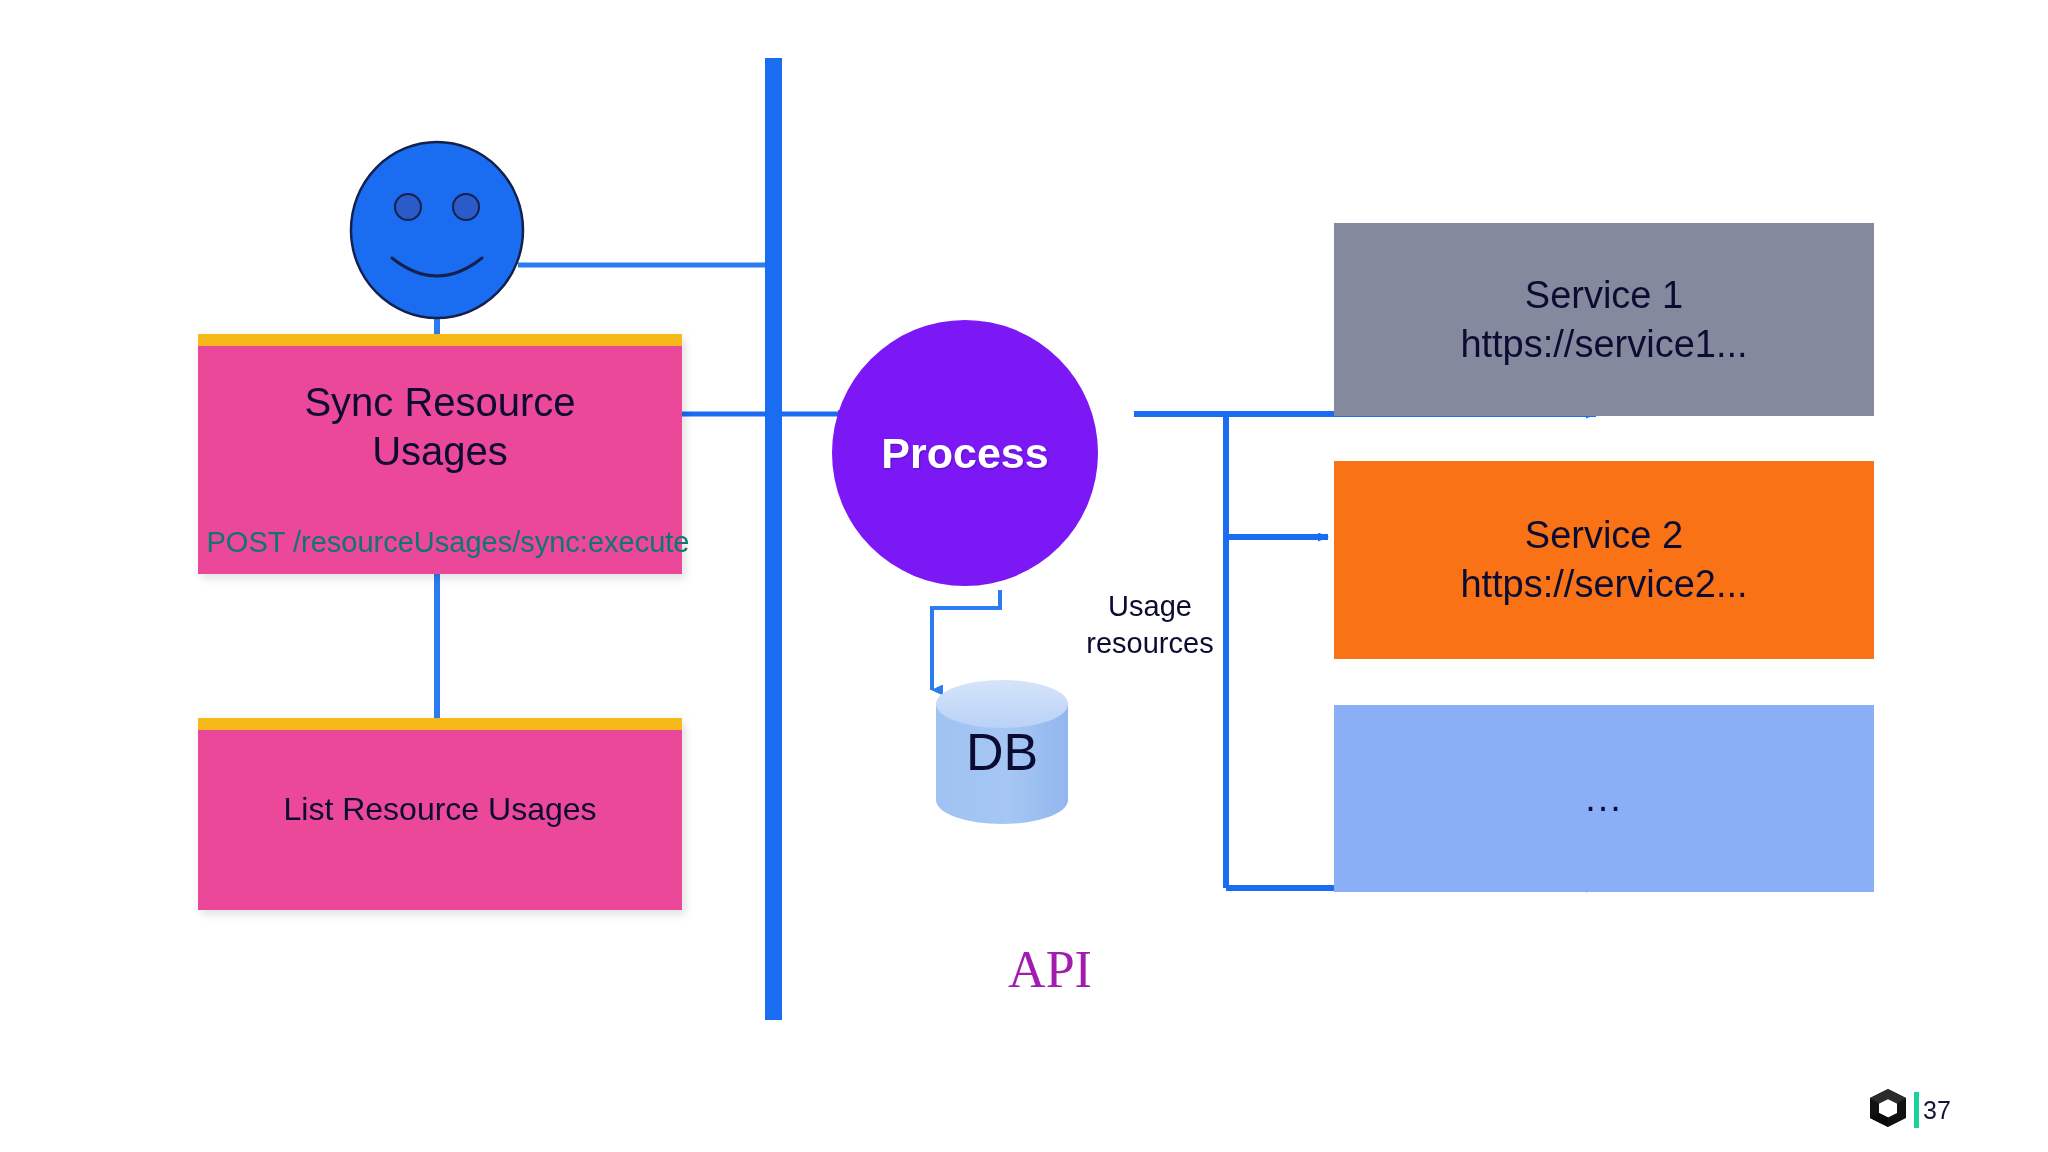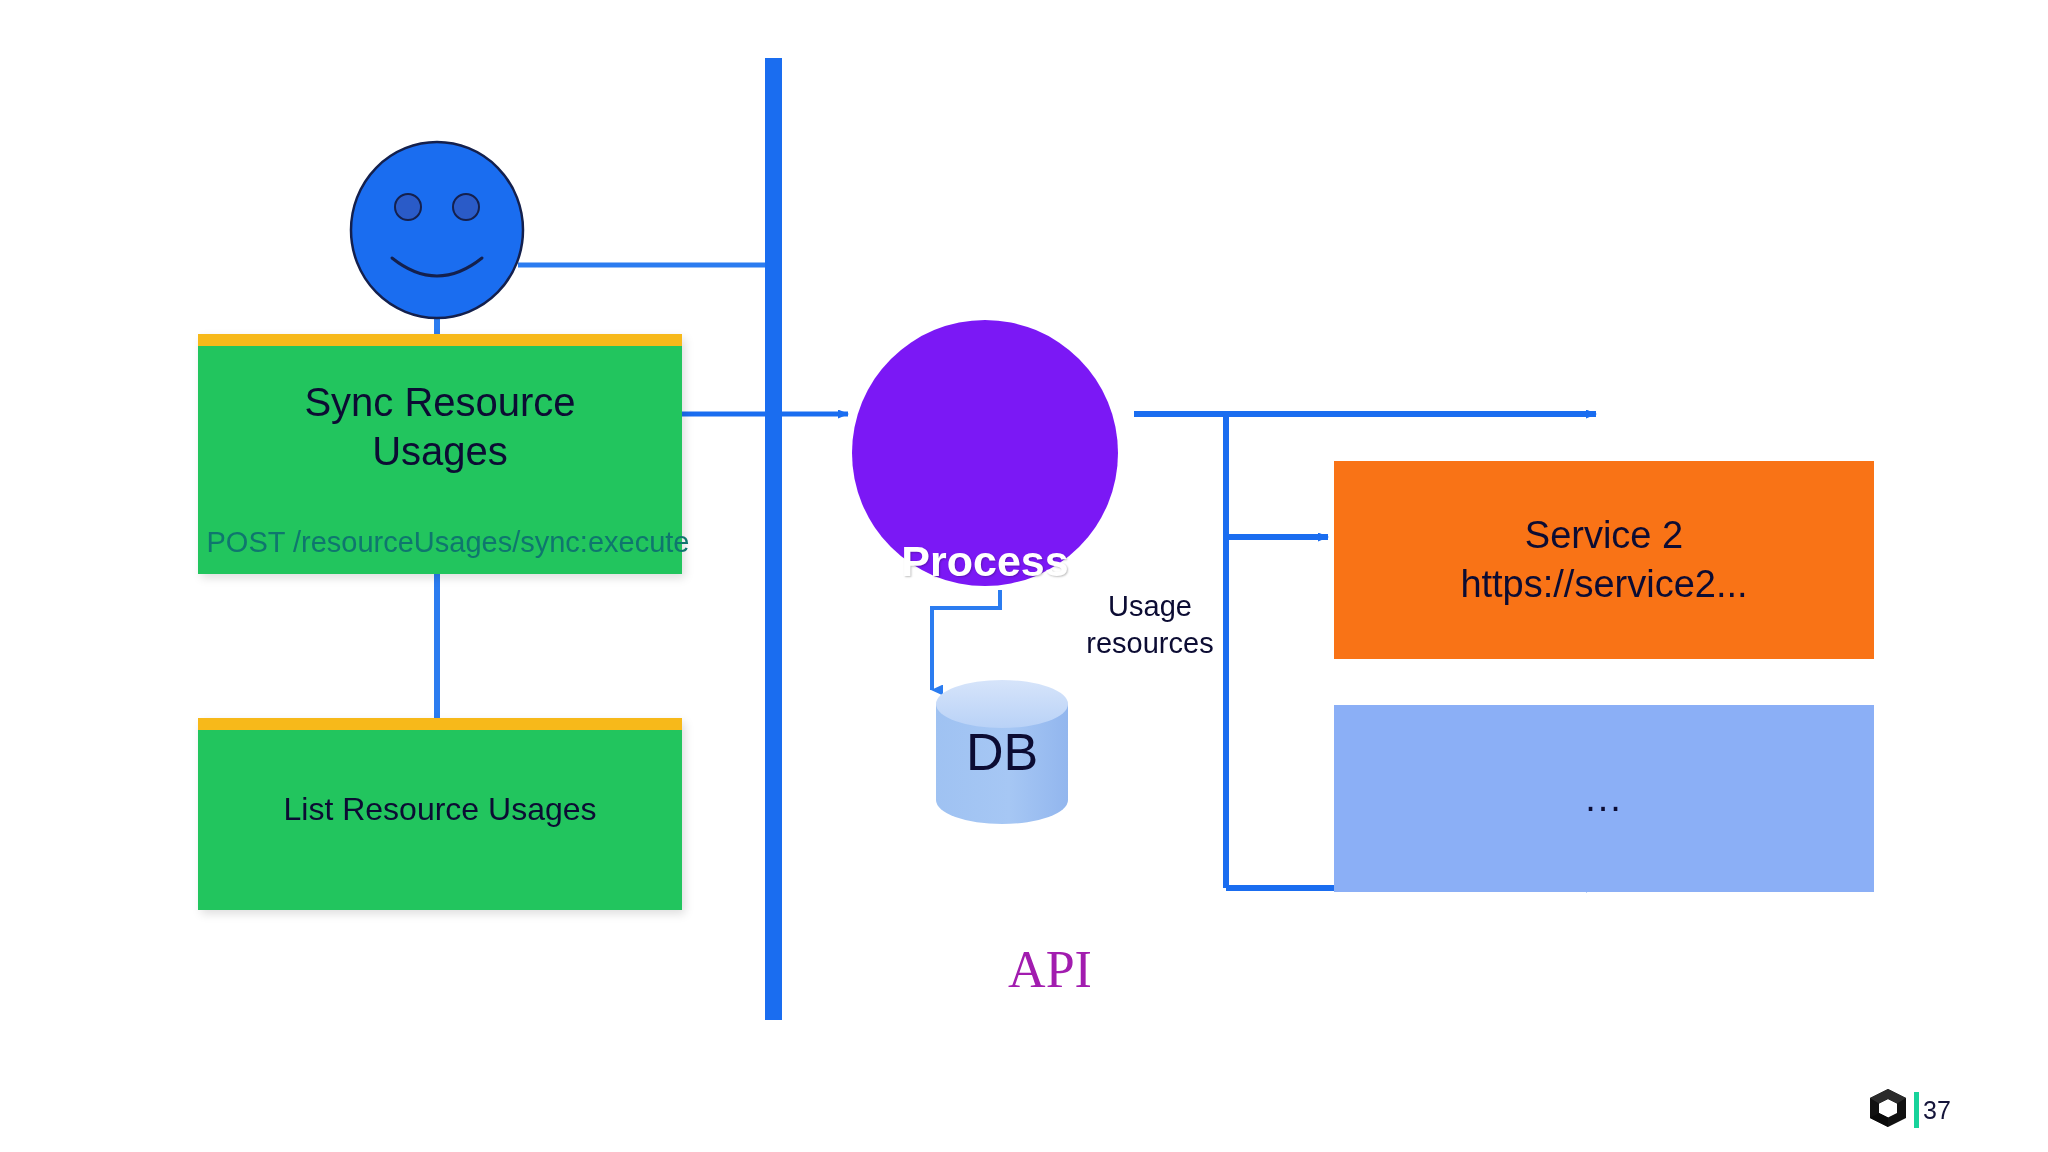--- a/index.html
+++ b/index.html
@@ -47,21 +47,21 @@
     position: absolute;
     left: 348px;
     top: 140px;
     width: 178px;
     height: 180px;
   }
 
   
   .card {
     position: absolute;
-    background: #22c55e;
+    background: #ec4899;
     box-shadow: 3px 4px 9px rgba(0,0,0,0.13);
   }
   .card-bar {
     position: absolute;
     left: 0;
     top: 0;
     height: 12px;
     background: #F7B91A;
   }
   .card-title {
@@ -115,28 +115,28 @@
   }
   #label-get {
     left: 198px;
     top: 916px;
     width: 500px;
   }
 
   
   .process-circle {
     position: absolute;
-    left: 852px;
+    left: 832px;
     top: 320px;
     width: 266px;
     height: 266px;
     border-radius: 50%;
     background: #7B18F5;
     display: flex;
-    align-items: flex-end;
+    align-items: center;
     justify-content: center;
   }
   .process-label {
     color: #ffffff;
     font-family: "Liberation Sans", sans-serif;
     font-weight: bold;
     font-size: 43px;
     text-shadow: 1px 1px 2px rgba(0,0,0,0.25);
   }
 
@@ -338,20 +338,24 @@
       <ellipse cx="70" cy="26" rx="66" ry="24" fill="url(#dbTop)"></ellipse>
     </svg>
     <div class="db-label">DB</div>
   </div>
 
   <div class="usage-label" style="white-space: pre-line;">Usage
 resources</div>
 
   <div class="api-caption">API</div>
 
+  <div class="service-box" id="service-1">
+    <span class="service-text">Service 1
+https://service1...</span>
+  </div>
   <div class="service-box" id="service-2">
     <span class="service-text">Service 2
 https://service2...</span>
   </div>
   <div class="service-box" id="service-3">
     <span class="service-text">...</span>
   </div>
 
   <div class="footer">
     <span>

